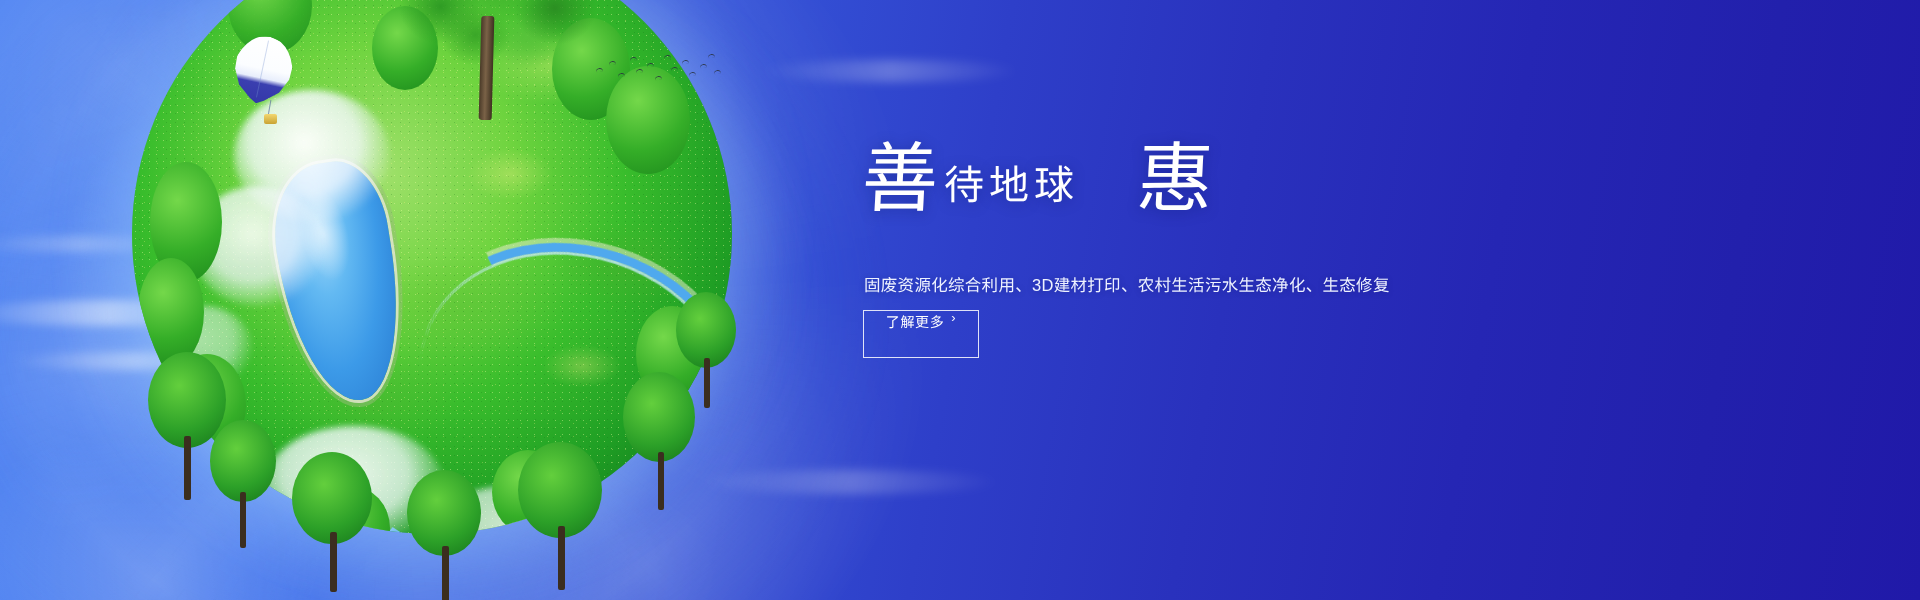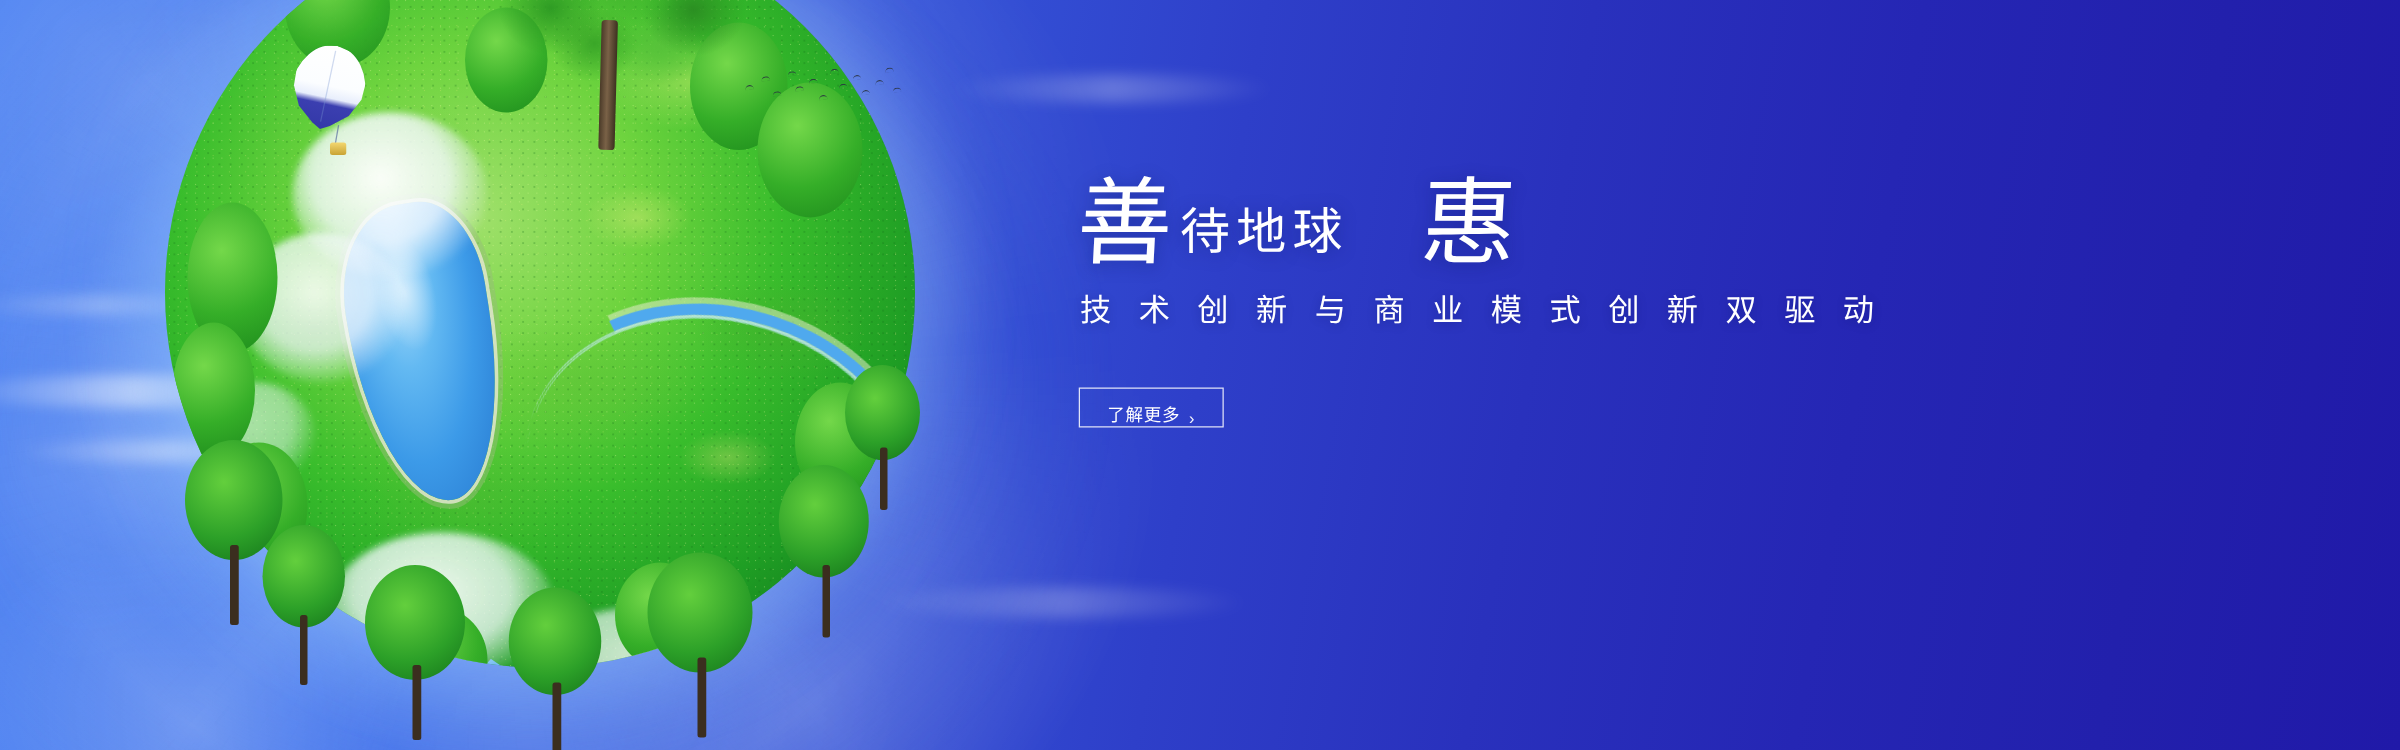--- a/index.html
+++ b/index.html
@@ -289,27 +289,27 @@
     position:absolute; top:272px; left:2px;
     font-size:16.5px;
     letter-spacing:.3px;
     color:#eef2ff;
     white-space:nowrap;
     text-shadow:0 1px 6px rgba(10,20,90,.3);
   }
 
   .cta{
     position:absolute; top:310px; left:1px;
-    width:116px; height:32px;
+    width:116px; height:48px;
     border:1px solid rgba(255,255,255,.85);
     background:transparent;
     color:#fff;
     font-size:14px;
     letter-spacing:.6px;
-    display:flex; align-items:flex-end; justify-content:center; gap:7px;
+    display:flex; align-items:flex-start; justify-content:center; gap:7px;
     cursor:pointer;
     font-family:"Liberation Sans","DejaVu Sans",sans-serif;
   }
   .cta .chev{ font-size:13px; line-height:1; opacity:.95; }
 </style>
 </head>
 <body>
 
 <div class="banner">
 
@@ -416,22 +416,22 @@
 
   <div class="copy">
 
     <div class="headline">
       <span class="hl-big">善</span>
       <span class="hl-small">待地球</span>
       <span class="hl-gap"></span>
       <span class="hl-big">惠</span>
     </div>
 
-    <div class="subtitle">技 术 创 新 与 商 业 模 式 创 新 双 驱 动</div>
-
+
+    <div class="desc">固废资源化综合利用、3D建材打印、农村生活污水生态净化、生态修复</div>
 
     <button class="cta">
       <span>了解更多</span>
       <span class="chev">›</span>
     </button>
 
   </div>
 </div>
 
 </body></html>

